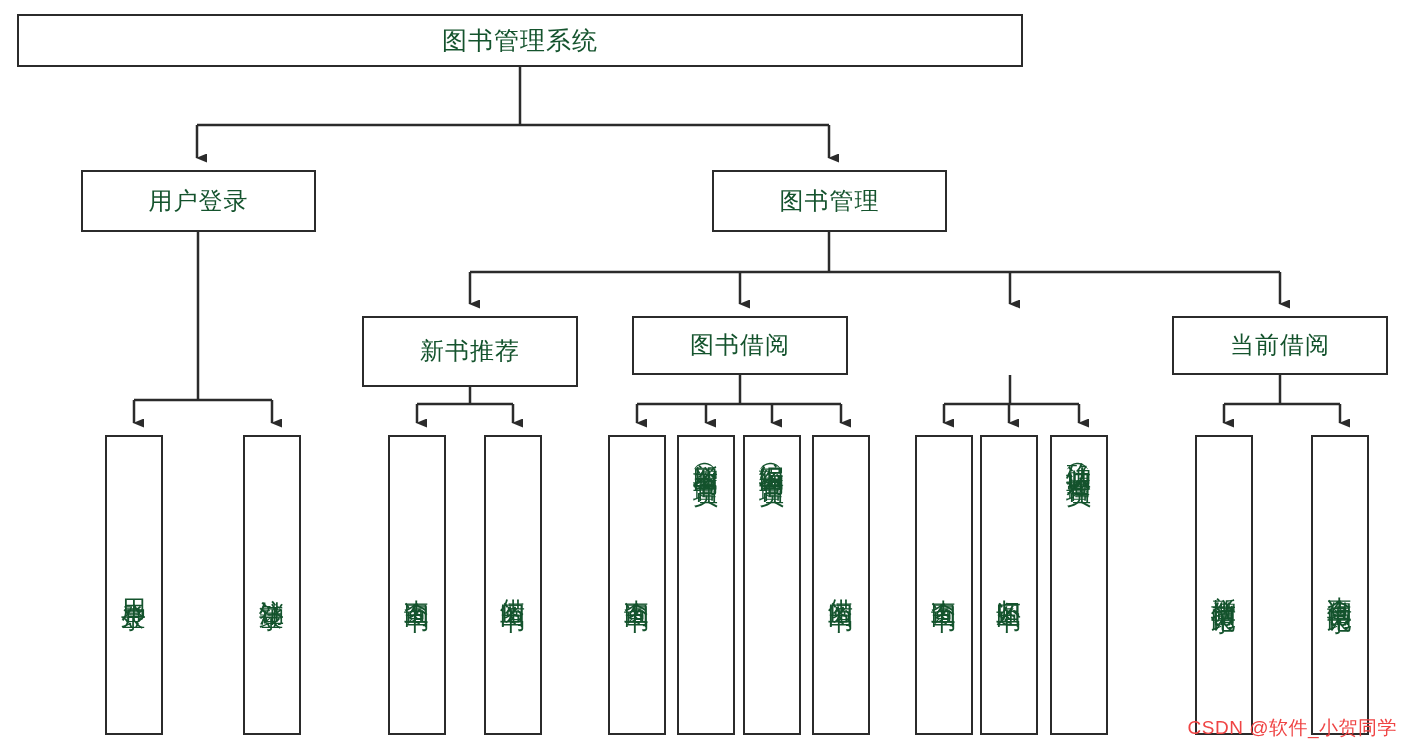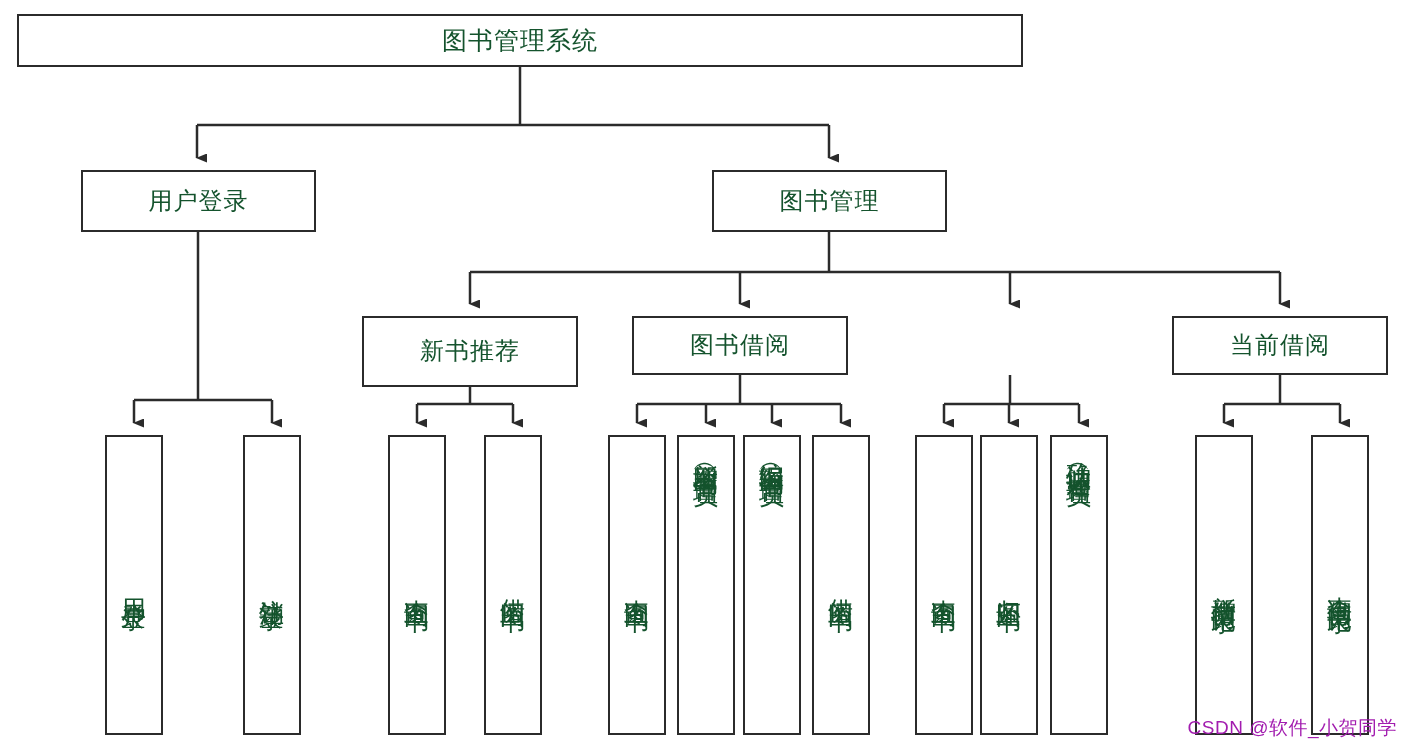--- a/index.html
+++ b/index.html
@@ -60,21 +60,21 @@
   }
   .node-box.vertical.top-aligned {
     align-items: flex-start;
     padding-top: 6px;
   }
   #watermark {
     position: absolute;
     right: 8px;
     bottom: 6px;
     font-size: 19px;
-    color: #a21caf;
+    color: #ef4444;
     white-space: nowrap;
     letter-spacing: 0.5px;
     pointer-events: none;
     margin-left: 32px;
   }
 </style>
 </head>
 <body>
 
 <div id="diagram-root">

